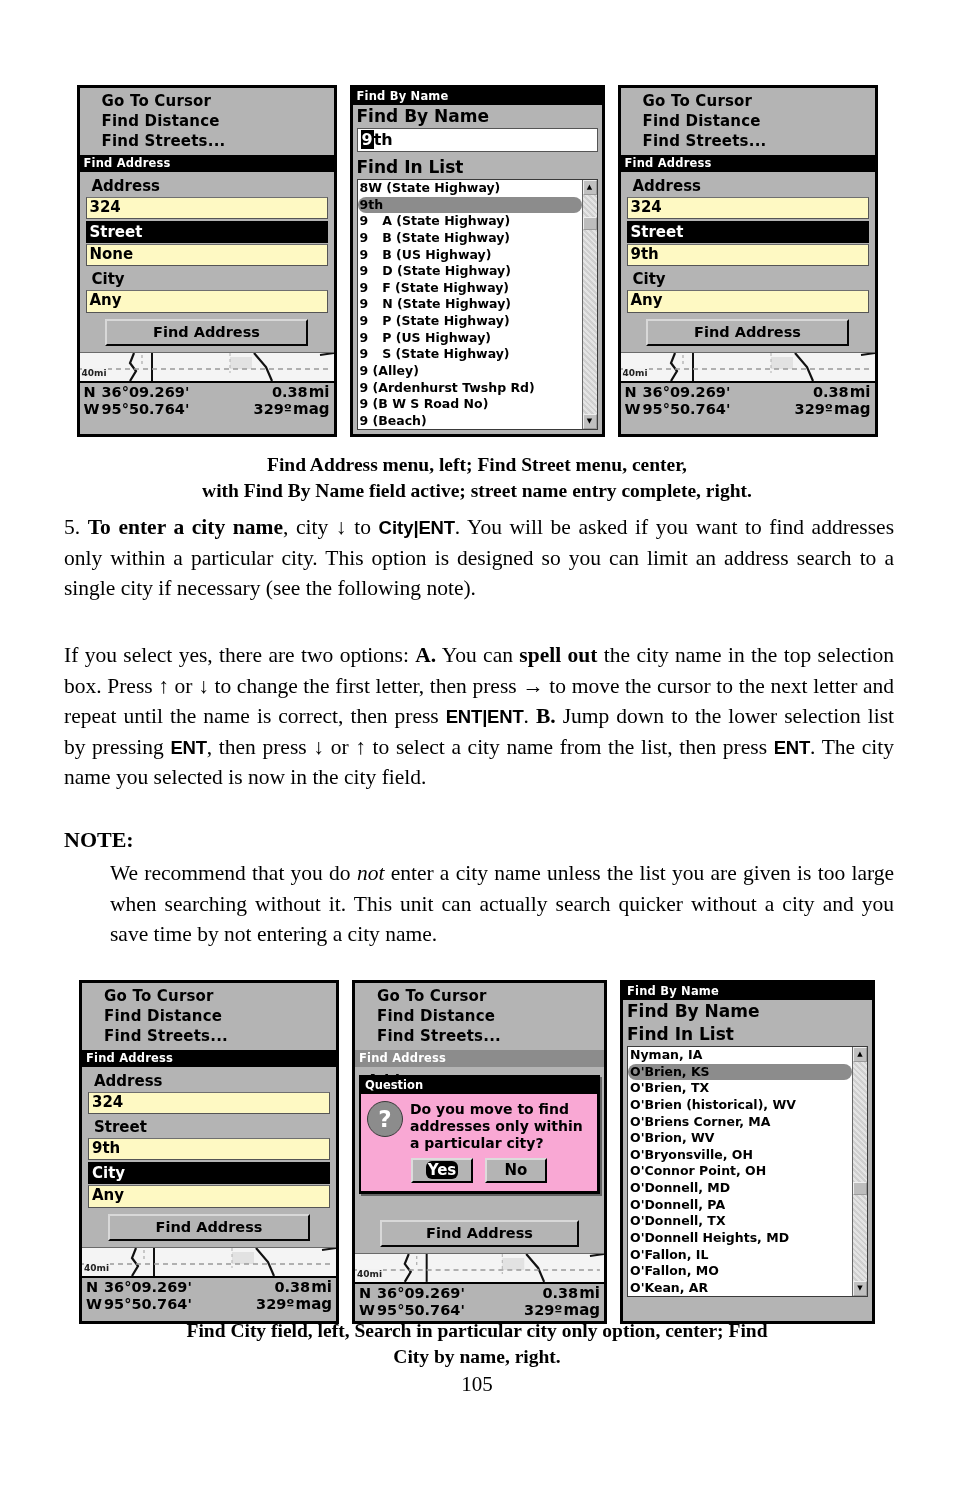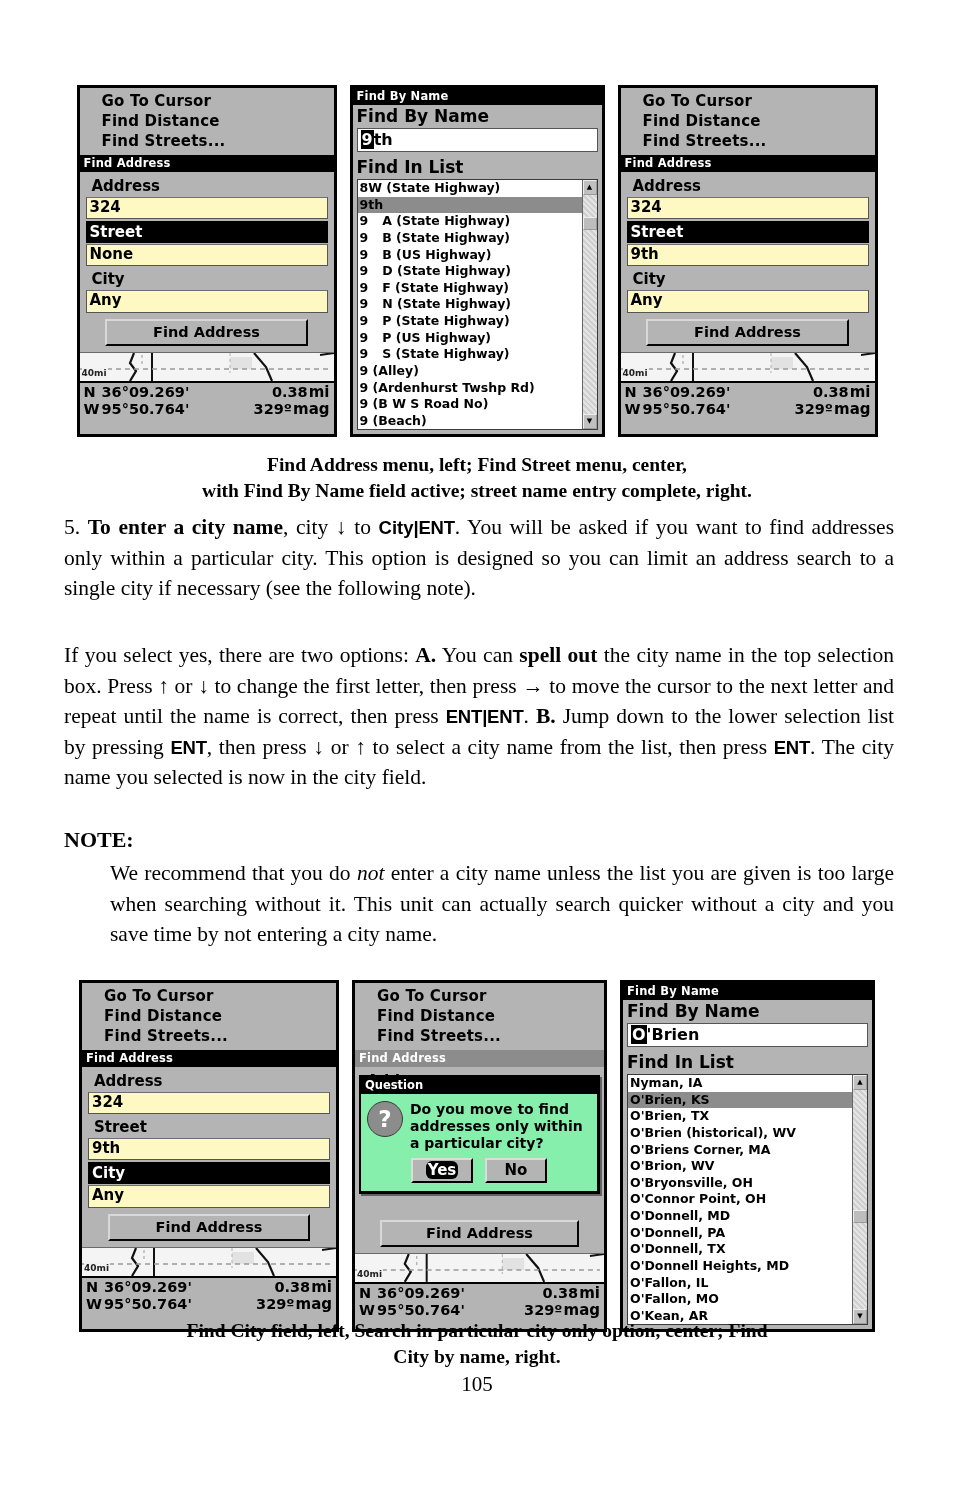--- a/index.html
+++ b/index.html
@@ -91,38 +91,39 @@
   }
   .fbn-input .cur{background:#000;color:#fff;padding:0 1px;}
   .listwrap{
     margin:0 4px 4px 4px;background:#fff;border:1px solid #3a3a3a;
     position:relative;display:flex;
   }
   .listcol{flex:1;overflow:hidden;}
   .lrow{
     font-size:12.5px;font-weight:bold;line-height:1.33;padding:0 0 0 2px;
     white-space:nowrap;
+    border-radius:8px;
   }
   .lrow.sel{background:#8c8c8c;color:#000;}
   .lrow .sp{display:inline-block;width:14px;}
   .sbar{
     width:14px;background:#cfcfcf;border-left:1px solid #666;
     display:flex;flex-direction:column;justify-content:space-between;
   }
   .sbtn{
     height:13px;background:#c0c0c0;border:1px outset #eee;
     display:flex;align-items:center;justify-content:center;font-size:7px;line-height:1;
   }
   .strack{flex:1;position:relative;background:repeating-linear-gradient(45deg,#e4e4e4 0 2px,#cfcfcf 2px 4px);}
   .sthumb{position:absolute;left:0;right:0;height:11px;background:#bdbdbd;border:1px outset #efefef;}
 
   
   .dlg{
     position:absolute;left:4px;right:4px;top:92px;
-    background:#86efac;border:2px solid #000;border-right-width:3px;border-bottom-width:3px;
+    background:#f9a8d4;border:2px solid #000;border-right-width:3px;border-bottom-width:3px;
     box-shadow:2px 2px 0 rgba(0,0,0,.45);
   }
   .dlg-title{background:#000;color:#fff;font-size:11.5px;font-weight:bold;padding:1px 0 2px 4px;}
   .dlg-body{display:flex;padding:7px 6px 4px 6px;gap:7px;}
   .qmark{
     width:34px;height:34px;border-radius:50%;background:#8c8c8c;color:#fff;
     border:1px solid #3a3a3a;flex:none;
     display:flex;align-items:center;justify-content:center;
     font-size:23px;font-weight:bold;font-family:"DejaVu Sans",sans-serif;
   }
@@ -406,21 +407,20 @@
           <span class="coord">95°50.764'</span>
           <span class="val">329º</span>
           <span class="unit">mag</span>
         </div>
       </div>
     </div>
 
     <div class="screen w-mid">
       <div class="titlebar">Find By Name</div>
       <div class="fbn-label">Find By Name</div>
-      <div class="fbn-input"><span class="cur">O</span><span>'Brien</span></div>
       <div class="fbn-label">Find In List</div>
       <div class="listwrap">
         <div class="listcol" id="bot-list">
             <div class="lrow"><span>Nyman, IA</span></div>
             <div class="lrow sel"><span>O'Brien, KS</span></div>
             <div class="lrow"><span>O'Brien, TX</span></div>
             <div class="lrow"><span>O'Brien (historical), WV</span></div>
             <div class="lrow"><span>O'Briens Corner, MA</span></div>
             <div class="lrow"><span>O'Brion, WV</span></div>
             <div class="lrow"><span>O'Bryonsville, OH</span></div>

